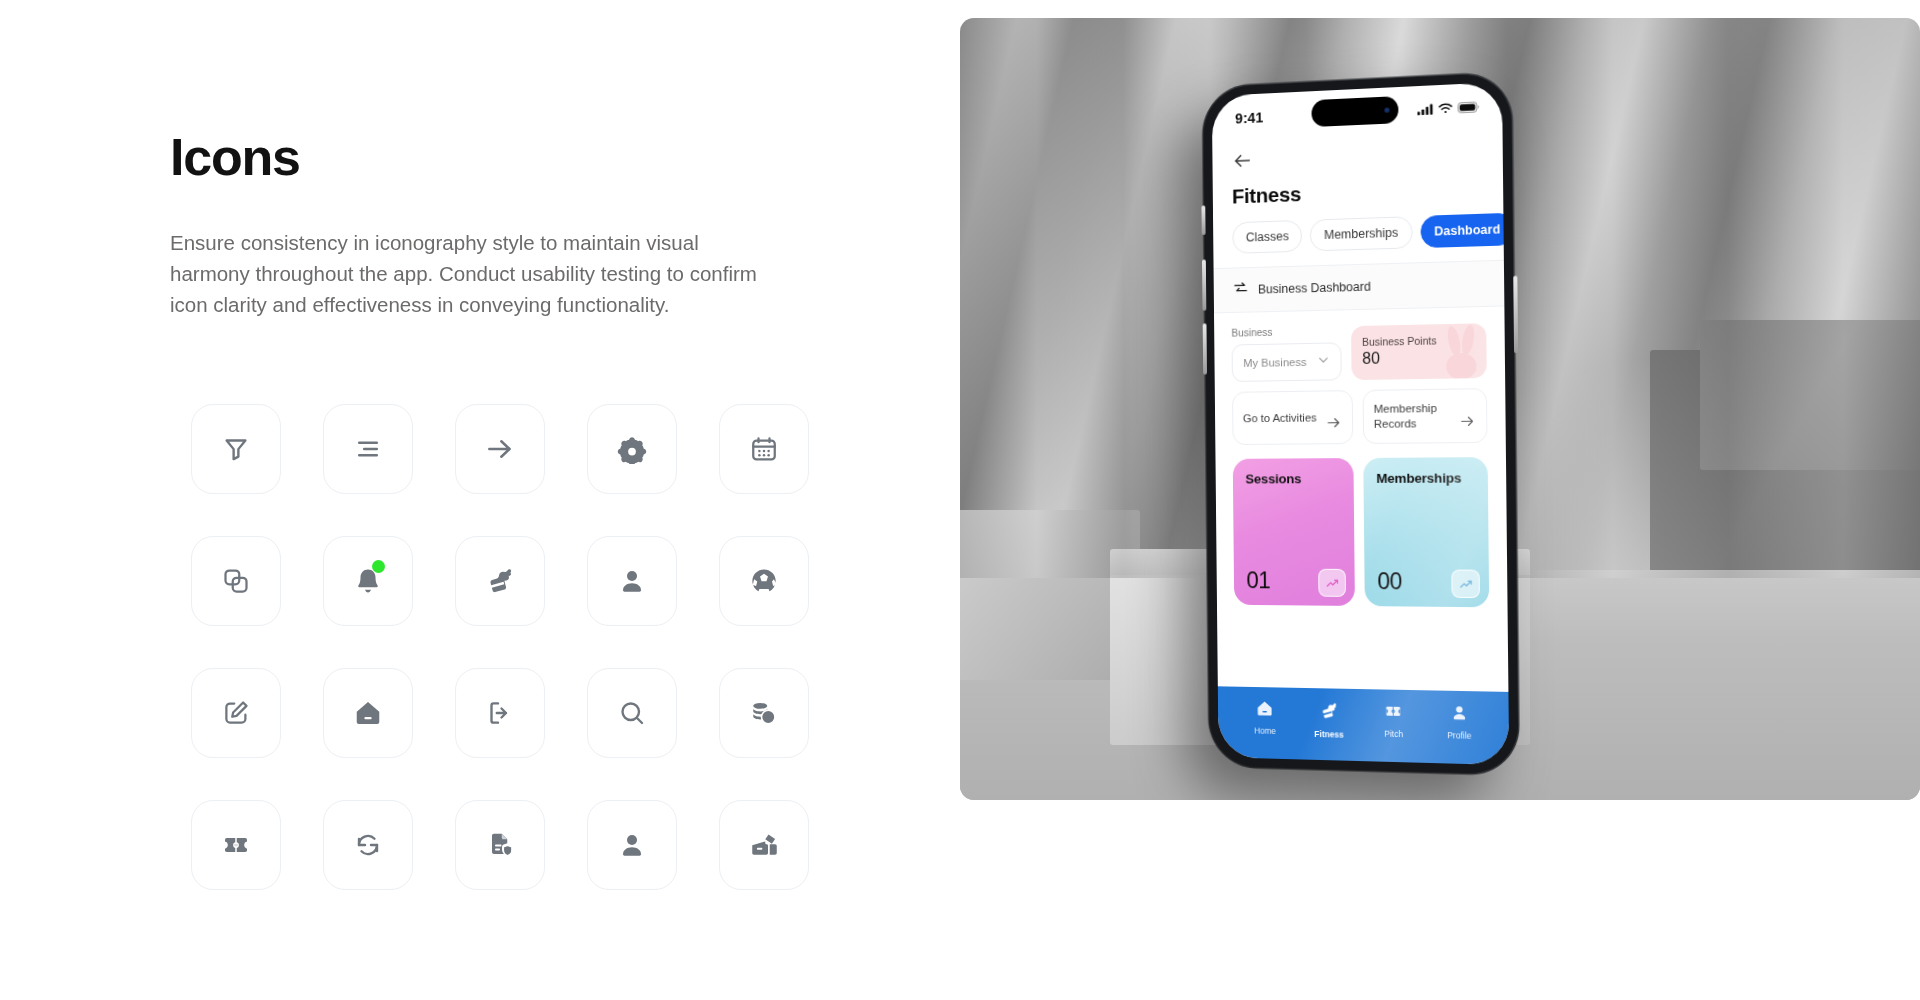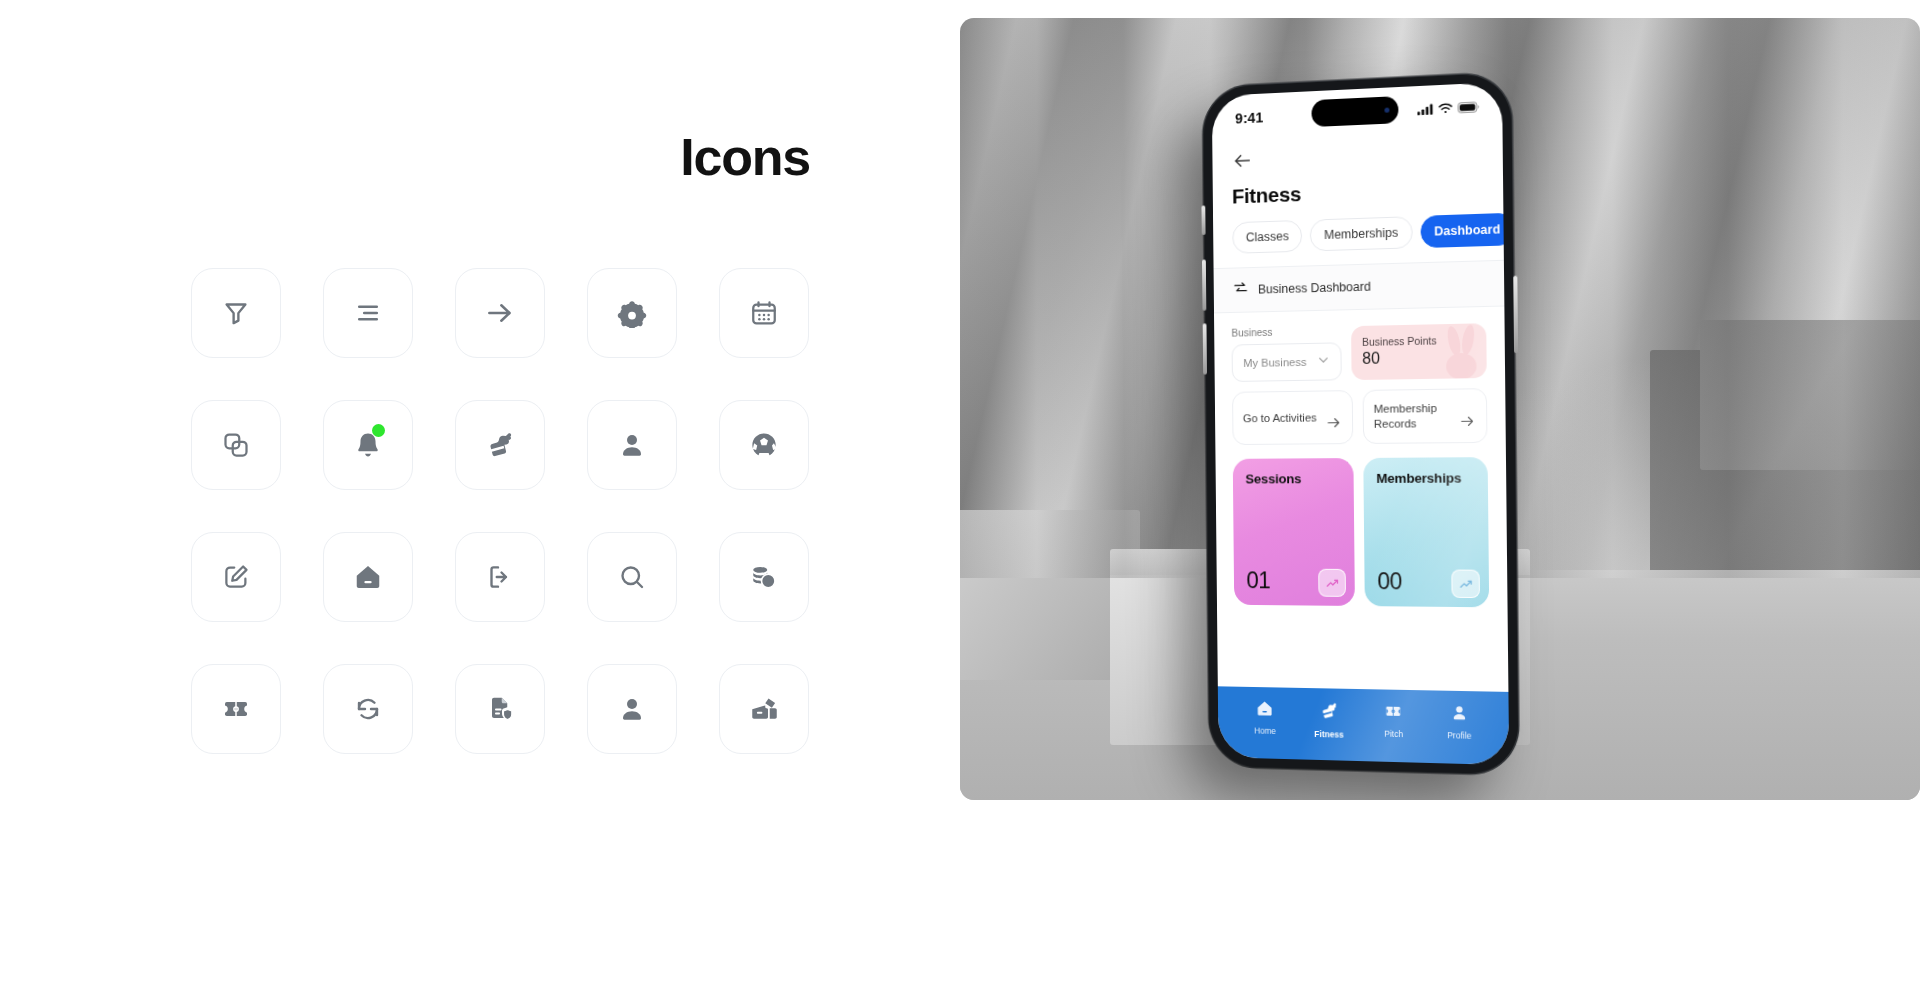--- a/index.html
+++ b/index.html
@@ -6,21 +6,21 @@
   html, body { width:1920px; height:1000px; overflow:hidden; }
   body {
     background:#ffffff;
     font-family:"Liberation Sans", sans-serif;
     -webkit-font-smoothing:antialiased;
   }
   .page { position:relative; width:1920px; height:1000px; display:flex; }
 
   
   .left-panel { width:960px; height:1000px; position:relative; }
-  .left-inner { position:absolute; left:170px; top:130px; width:640px;text-align:right; }
+  .left-inner { position:absolute; left:170px; top:130px; width:640px; }
 
   .page-title {
     font-size:52px; font-weight:700; color:#121212;
     letter-spacing:-1.2px; line-height:1.05;
   }
   .page-desc {
     margin-top:42px;
     font-size:20.5px; line-height:1.53; color:#6d6a6a;
     max-width:612px; font-weight:400;
   }
@@ -220,20 +220,21 @@
   }
 </style>
 </head>
 <body>
 
 <div class="page">
 
   <div class="left-panel">
     <div class="left-inner">
       <h1 class="page-title">Icons</h1>
+      <p class="page-desc">Ensure consistency in iconography style to maintain visual harmony throughout the app. Conduct usability testing to confirm icon clarity and effectiveness in conveying functionality.</p>
 
       <div class="icon-grid">
 
         <div class="icon-cell">
           <div class="icon-tile">
             <span>
               <svg width="30" height="30" viewBox="0 0 24 24" fill="none" stroke="#6f767e" stroke-width="1.9" stroke-linecap="round" stroke-linejoin="round">
                 <path d="M4.5 5.2h15l-5.6 6.9v6l-3.8 2v-8z"></path>
               </svg>
             </span>

